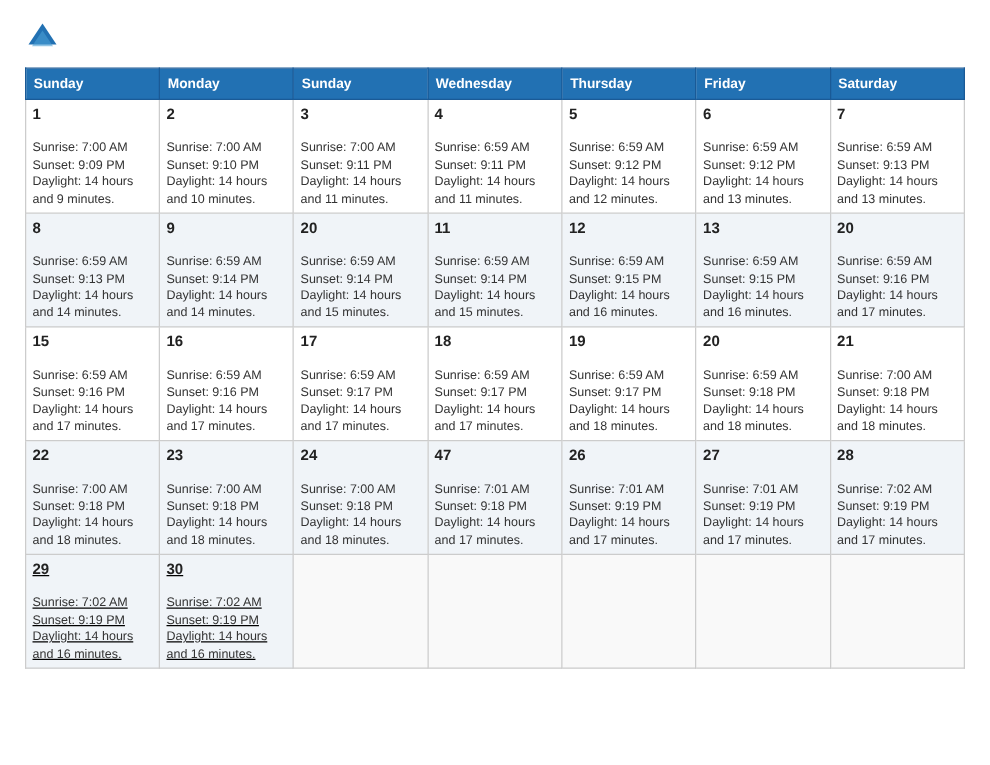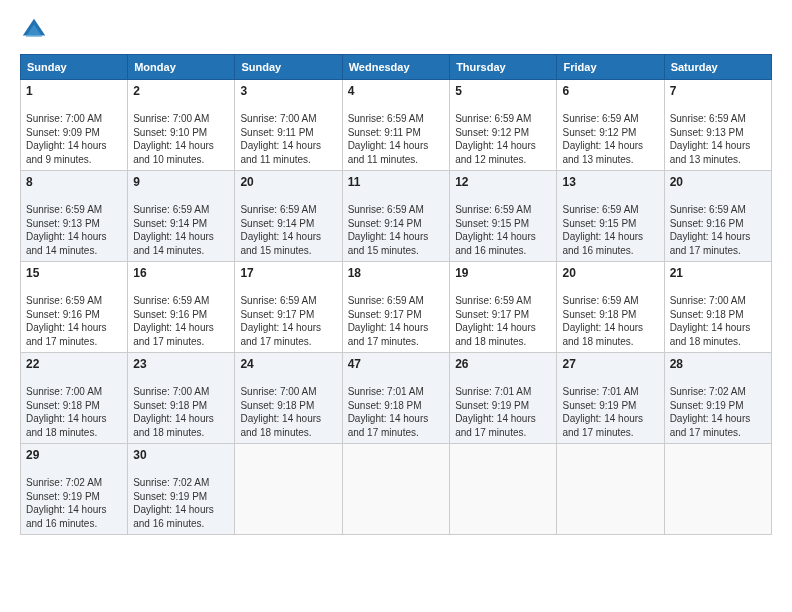--- a/index.html
+++ b/index.html
@@ -94,20 +94,21 @@
       color: #333;
       font-size: 10px;
       line-height: 1.35;
       margin-top: 14px;
     }
     .empty-cell {
       background: #f9f9f9 !important;
     }
     .calendar tr:last-child td {
       background: #f0f4f8;
+      text-decoration: underline;
     }
   </style>
 </head>
 <body>
 
 <div class="page">
   <div class="header">
     <div class="logo">
       <svg class="logo-icon" viewBox="0 0 40 40" xmlns="http://www.w3.org/2000/svg">
         <polygon points="20,4 36,28 4,28" fill="#2271b3"></polygon>

